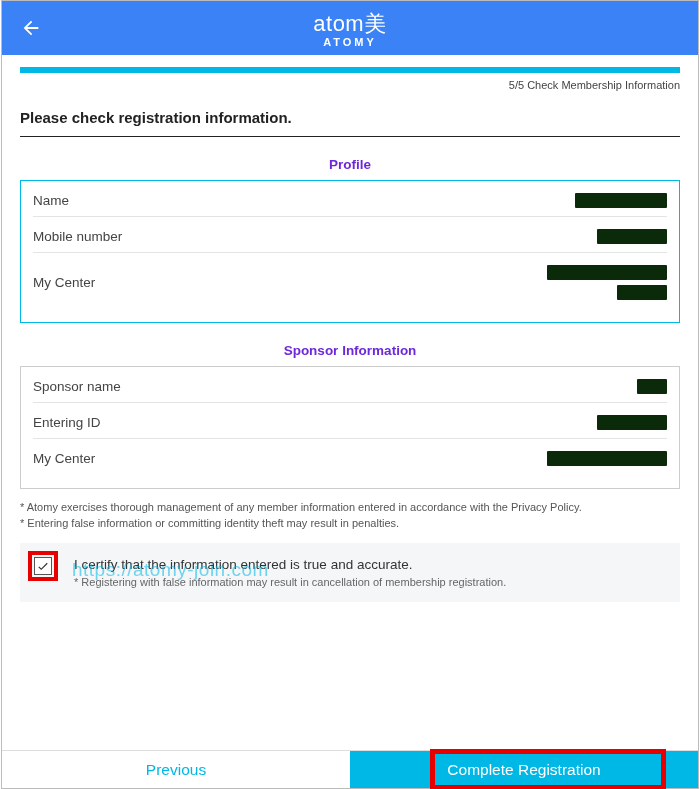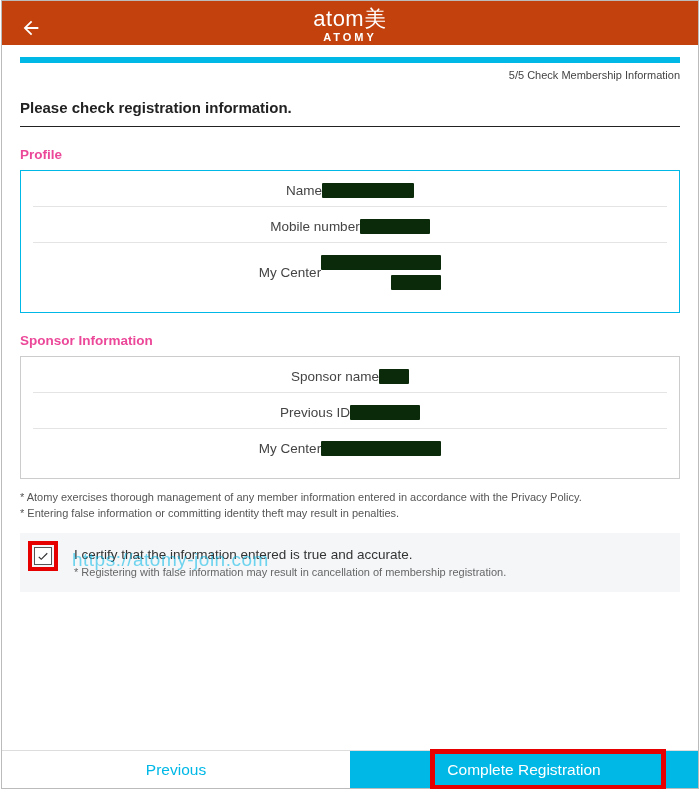--- a/index.html
+++ b/index.html
@@ -13,22 +13,22 @@
   }
   .outer {
     border: 1px solid #bbb;
     width: 698px;
     margin: 0 auto;
     height: 789px;
     position: relative;
     background: #fff;
   }
   .header {
-    background: #c2410c;
-    height: 44px;
+    background: #3b82f6;
+    height: 54px;
     display: flex;
     align-items: center;
     position: relative;
   }
   .back-btn {
     position: absolute;
     left: 18px;
     top: 16px;
     cursor: pointer;
   }
@@ -74,34 +74,35 @@
     font-size: 15px;
     font-weight: 600;
     color: #222;
     margin-top: 18px;
     padding-bottom: 10px;
     border-bottom: 1.5px solid #222;
   }
   .section-title {
     font-size: 13.5px;
     font-weight: 600;
-    color: #ec4899;
+    color: #6d28d9;
     margin-top: 20px;
     margin-bottom: 8px;
+    text-align: center;
   }
   .info-box {
     border: 1px solid #ccc;
     padding: 0 12px 14px 12px;
   }
   .info-box.highlighted {
     border: 1px solid #00b8e6;
   }
   .info-row {
     display: flex;
-    justify-content: center;
+    justify-content: space-between;
     align-items: center;
     padding: 12px 0 8px;
     border-bottom: 1px solid #e4e4e4;
     min-height: 34px;
   }
   .info-row:last-child {
     border-bottom: none;
   }
   .info-label {
     font-size: 13.5px;
@@ -250,21 +251,21 @@
       </div>
     </div>
 
     <div class="section-title">Sponsor Information</div>
     <div class="info-box">
       <div class="info-row">
         <span class="info-label">Sponsor name</span>
         <span class="redacted" style="width:30px"></span>
       </div>
       <div class="info-row">
-        <span class="info-label">Previous ID</span>
+        <span class="info-label">Entering ID</span>
         <span class="redacted" style="width:70px"></span>
       </div>
       <div class="info-row">
         <span class="info-label">My Center</span>
         <span class="redacted" style="width:120px"></span>
       </div>
     </div>
 
     <div class="fineprint">
       <p>* Atomy exercises thorough management of any member information entered in accordance with the Privacy Policy.</p>

